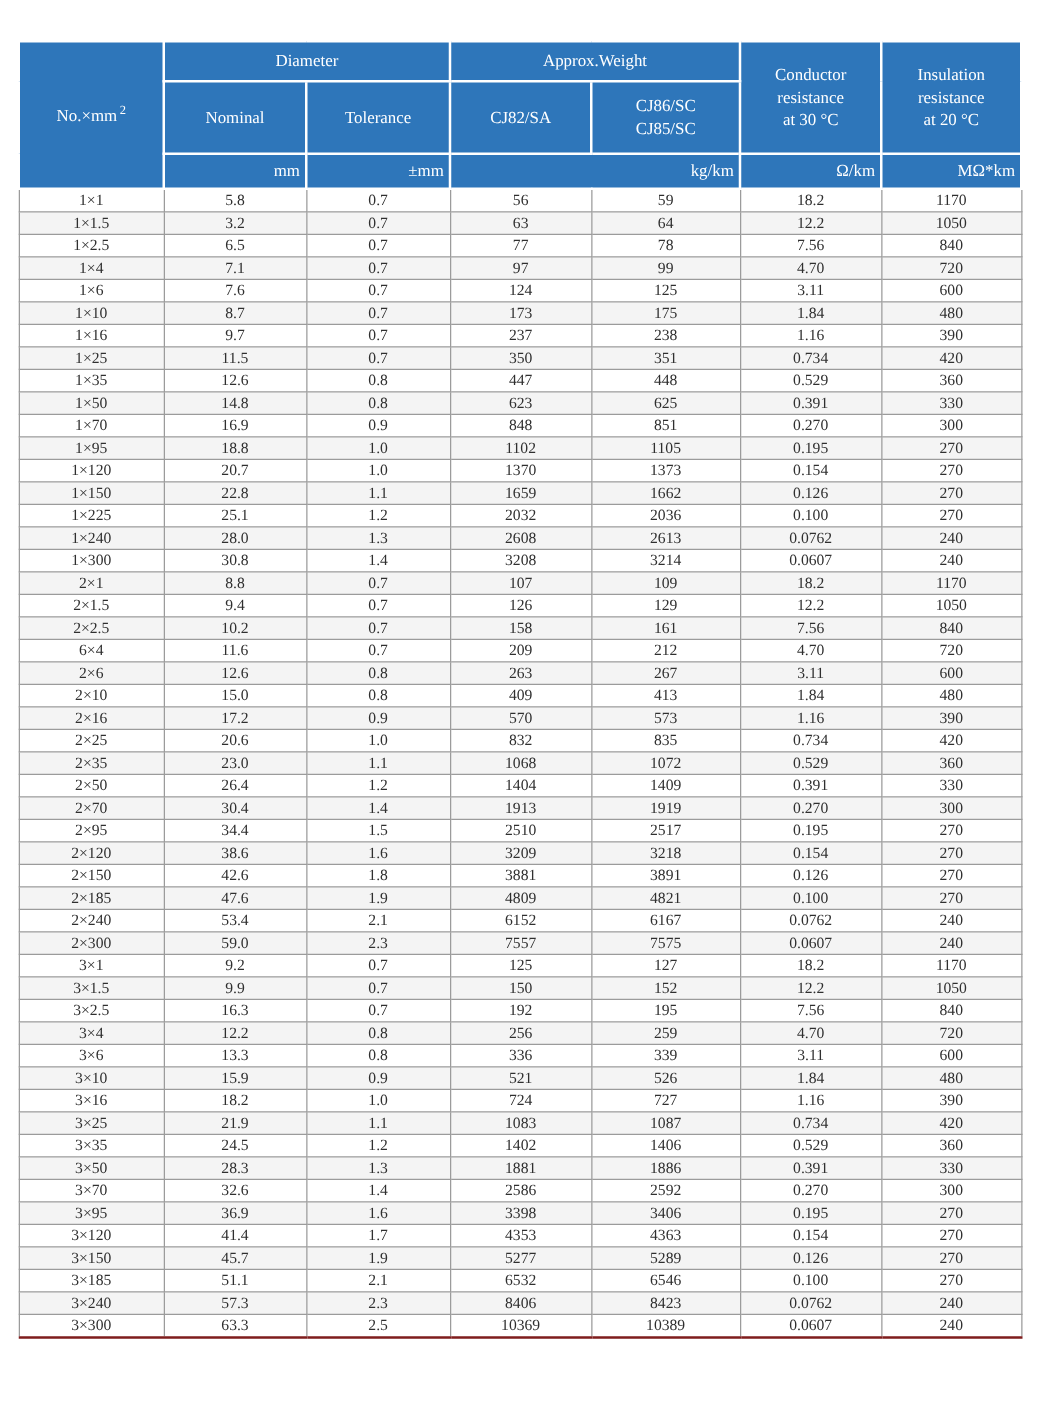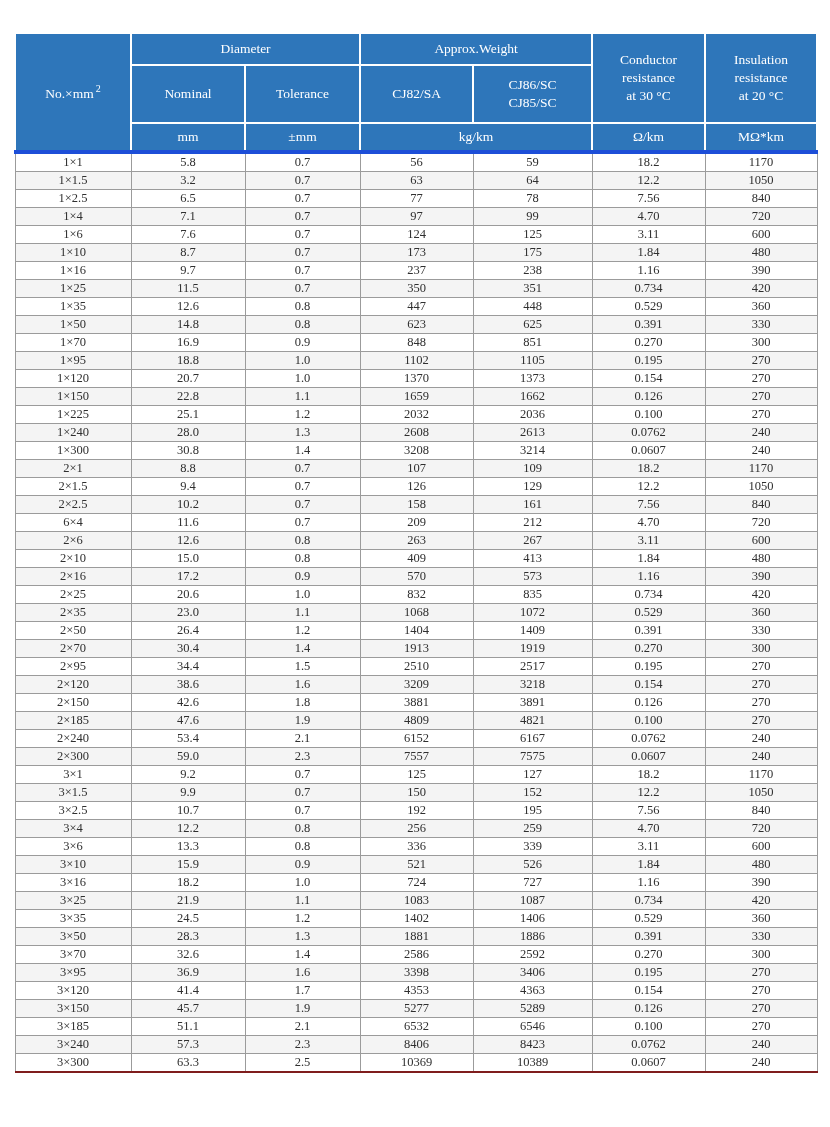--- a/index.html
+++ b/index.html
@@ -35,37 +35,37 @@
     font-size: 13.5px;
     border: 2px solid #ffffff;
     text-align: center;
     vertical-align: middle;
     white-space: pre-line;
     line-height: 1.35;
     padding: 2px 4px;
   }
   tr.h1 th { height: 26px; }
   tr.h2 th { height: 52px; }
-  tr.h3 th { height: 22px; }
+  tr.h3 th { height: 22px; text-align: right; }
   thead th sup { font-size: 10px; margin-left: 2px; }
 
   tbody td {
     height: 17px;
     font-size: 12.5px;
     color: #2f2f2f;
     text-align: center;
     vertical-align: middle;
     border: 1px solid #9b9b9b;
     padding: 0 2px;
     line-height: 1.1;
     background: #ffffff;
   }
   tbody tr:nth-child(even) td { background: #f4f4f4; }
   tbody tr:last-child td { border-bottom: 2px solid #7f1d1d; }
-  tbody tr:first-child td { border-top: 4px solid #1d4ed8; }
+  tbody tr:first-child td { border-top: 1px solid #1d4ed8; }
 </style>
 </head>
 <body>
 
 <div class="page">
   <table class="spec">
     <colgroup>
       <col class="c0">
         <col class="c1">
         <col class="c2">
@@ -421,21 +421,21 @@
           <td>3×1.5</td>
           <td>9.9</td>
           <td>0.7</td>
           <td>150</td>
           <td>152</td>
           <td>12.2</td>
           <td>1050</td>
         </tr>
         <tr>
           <td>3×2.5</td>
-          <td>10.7</td>
+          <td>16.3</td>
           <td>0.7</td>
           <td>192</td>
           <td>195</td>
           <td>7.56</td>
           <td>840</td>
         </tr>
         <tr>
           <td>3×4</td>
           <td>12.2</td>
           <td>0.8</td>

